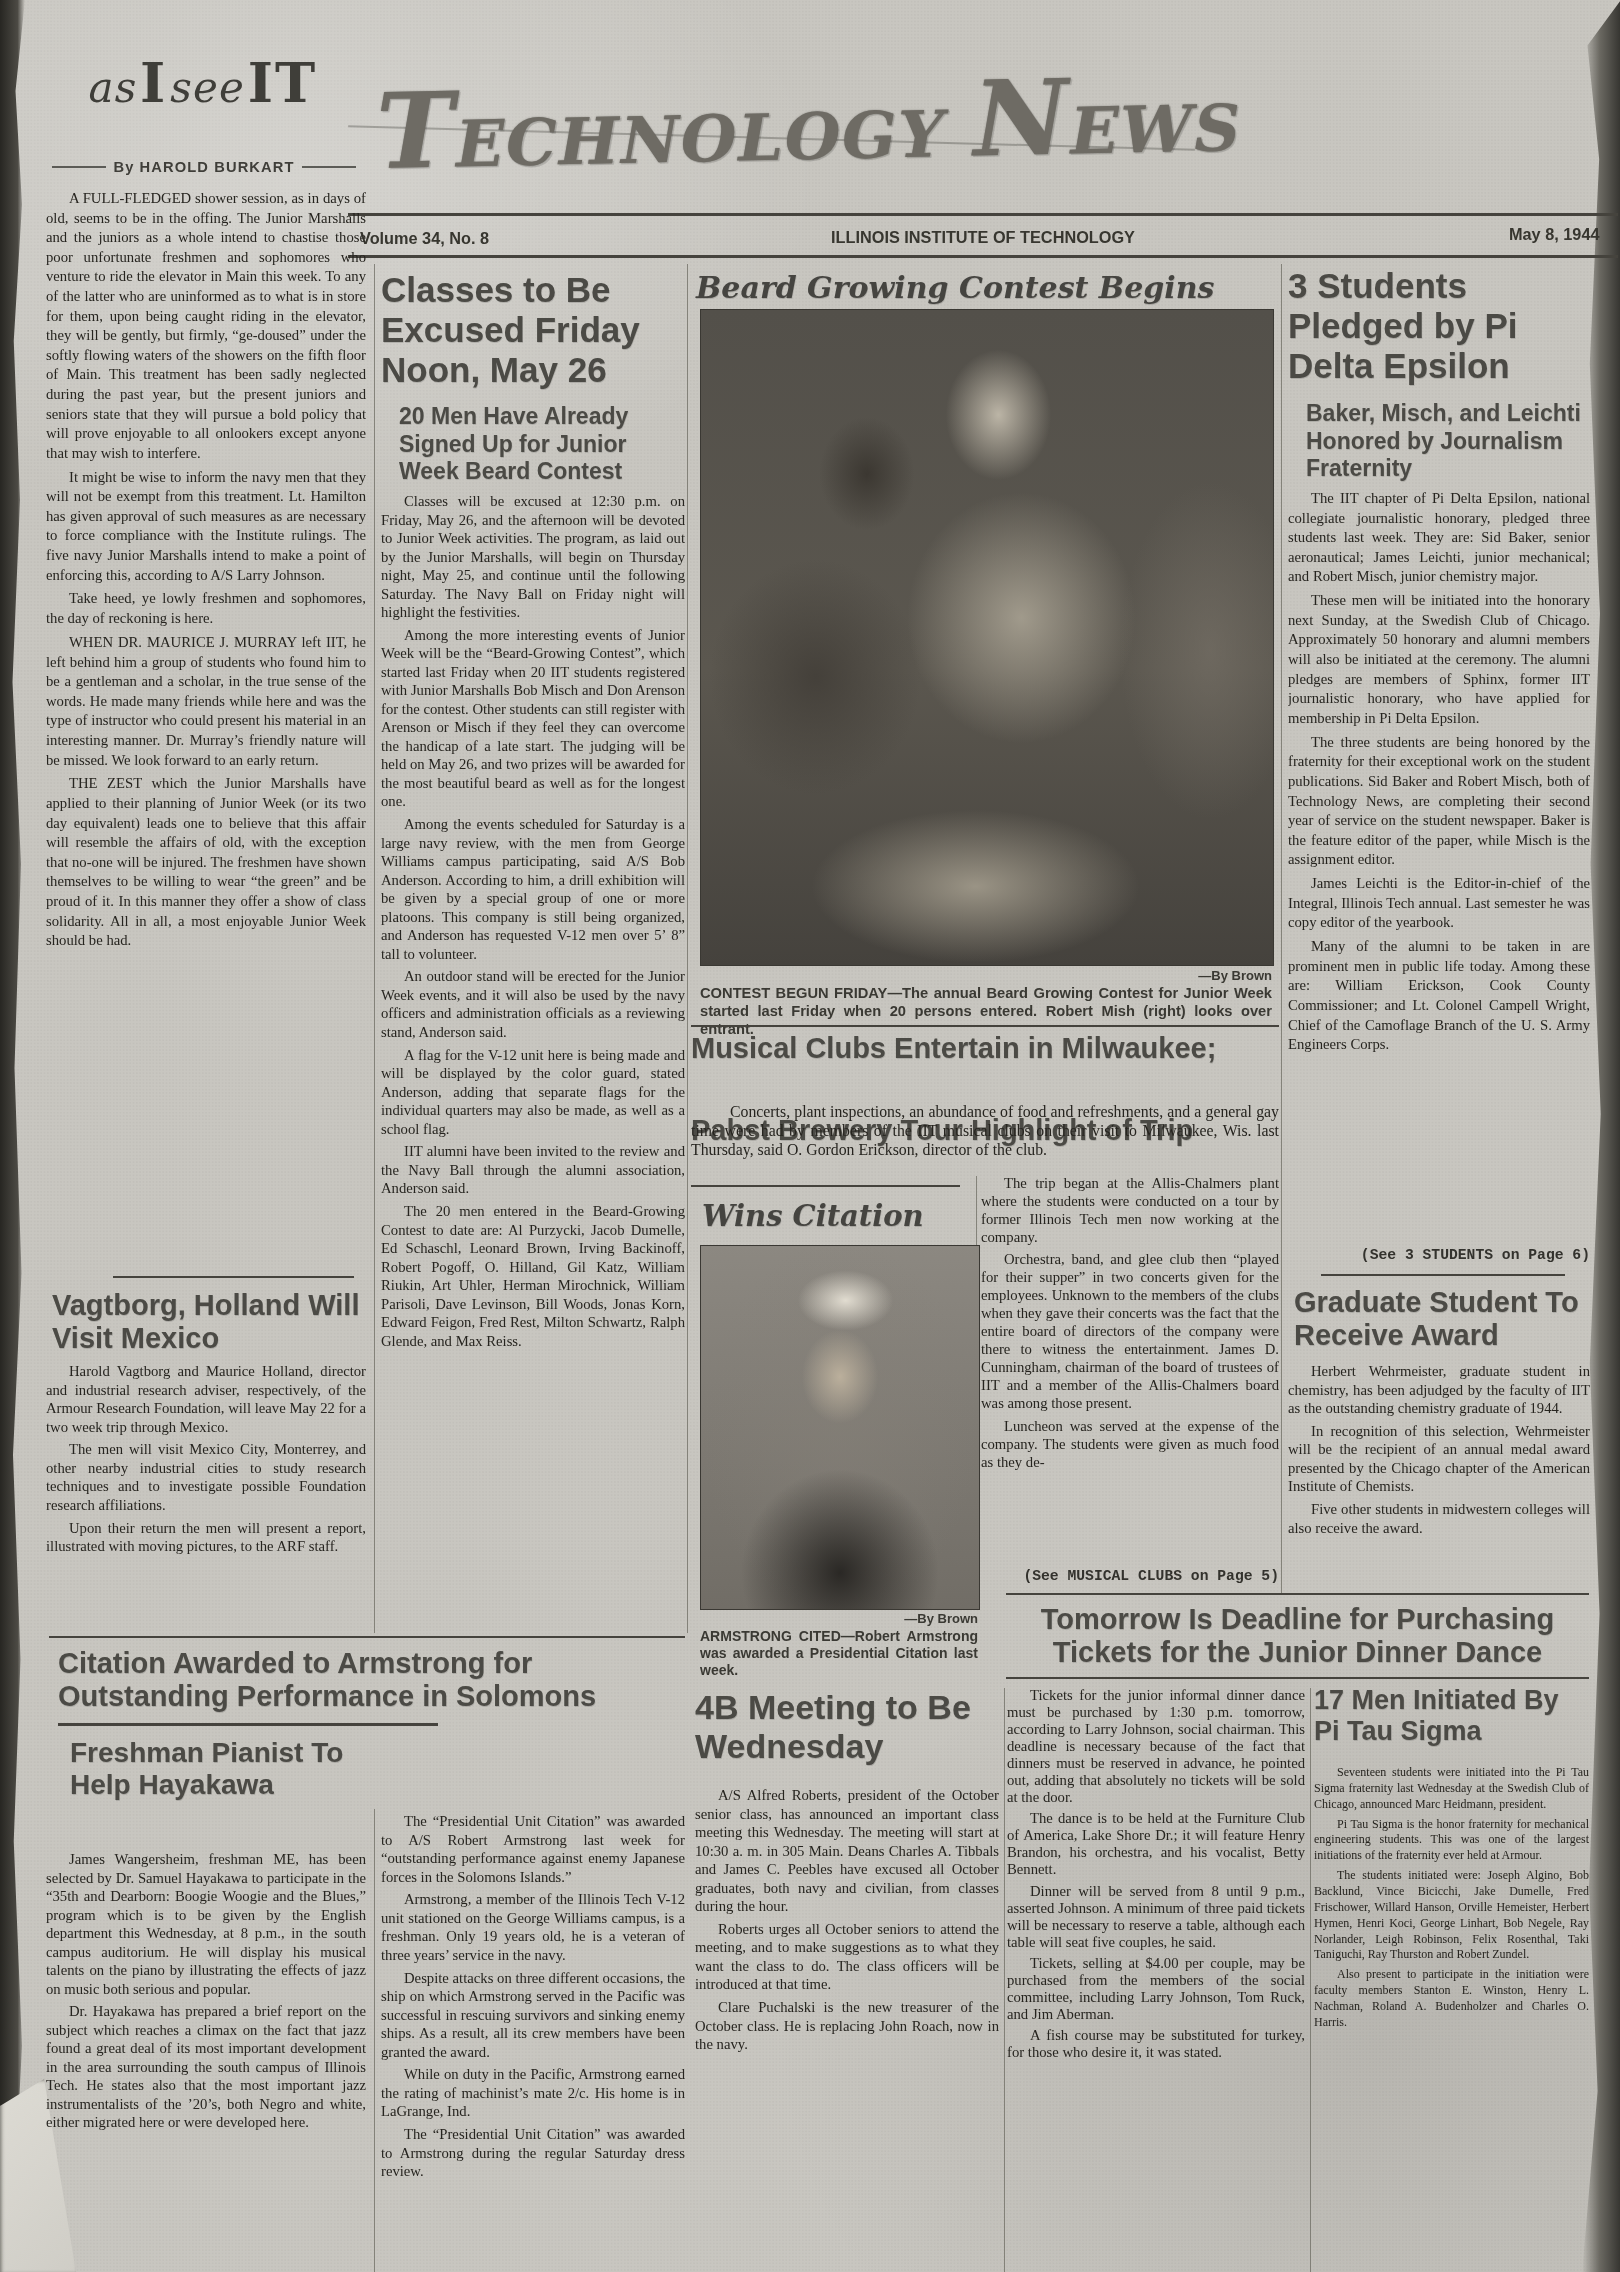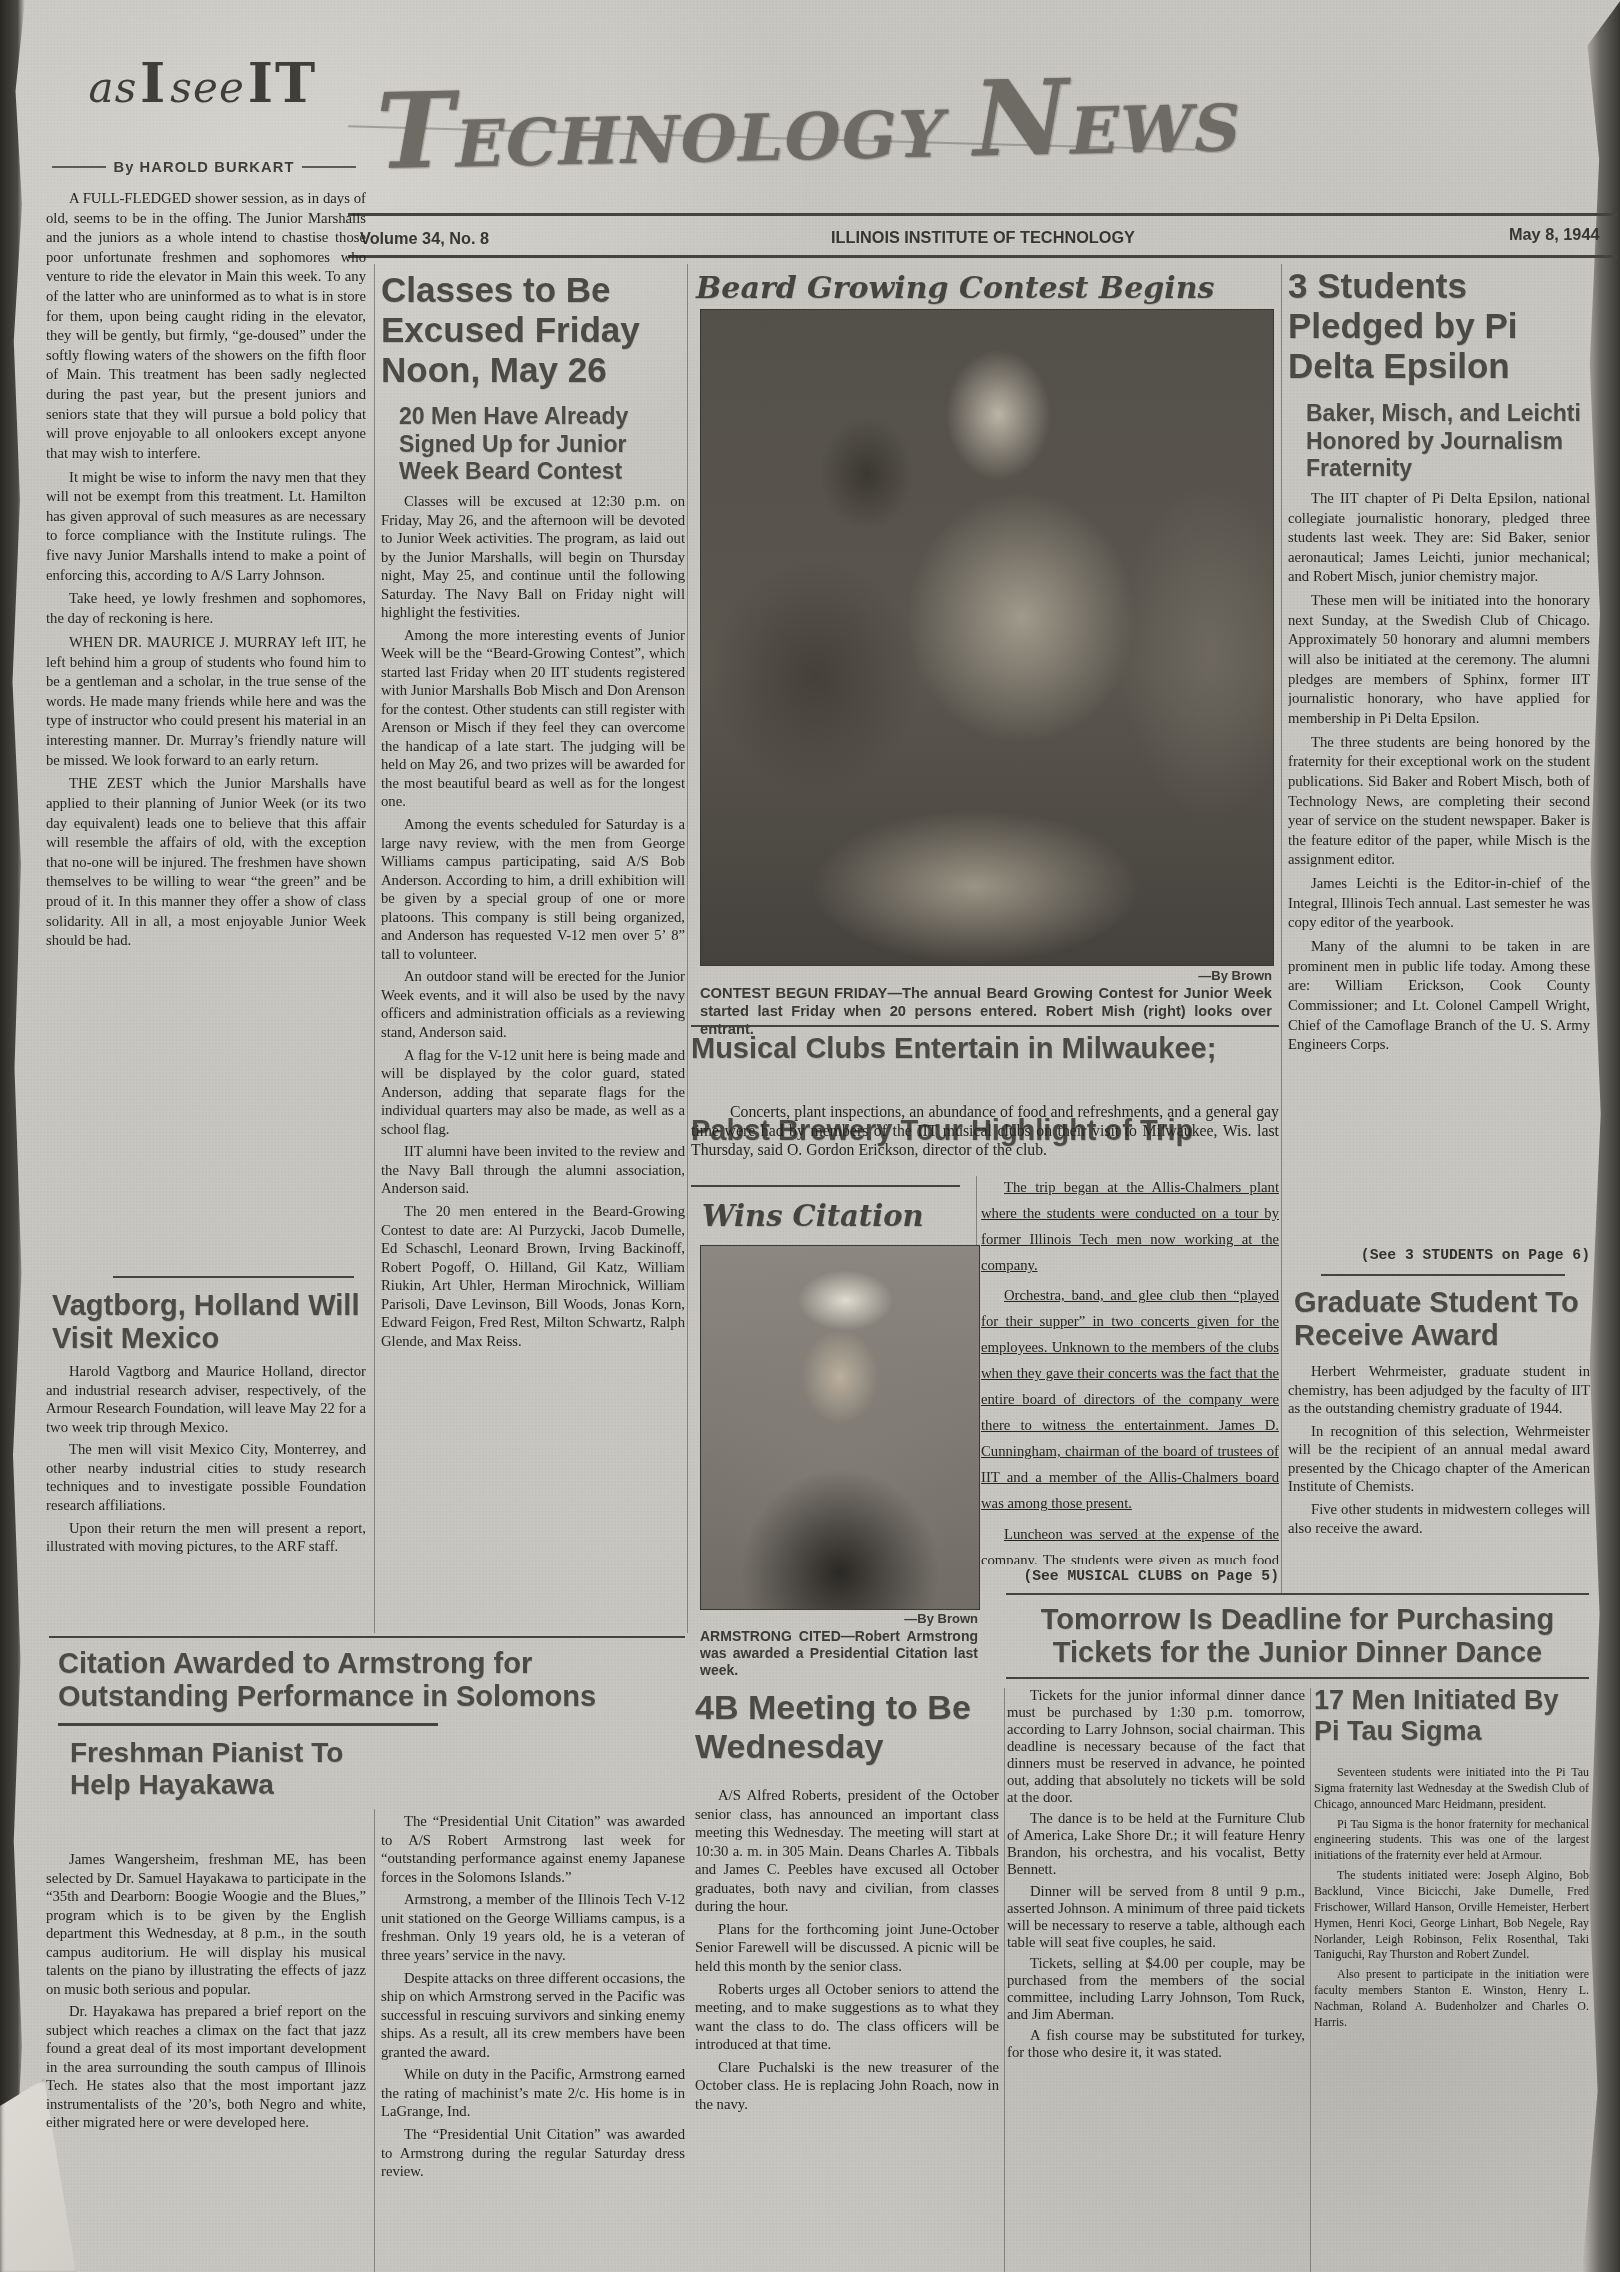--- a/index.html
+++ b/index.html
@@ -40,21 +40,21 @@
   .hl{font-family:"Liberation Sans",sans-serif;font-weight:bold;color:#4b4a45;
     text-shadow:0.5px 0.5px 0 rgba(0,0,0,.14);line-height:1.14;}
   .hl-64{font-size:35px;} .hl-62{font-size:34px;} .hl-54{font-size:29px;} .hl-52{font-size:28px;} .hl-50{font-size:27px;}
   .sub{font-family:"Liberation Sans",sans-serif;font-weight:bold;color:#4b4a45;font-size:23px;line-height:1.2;
     text-shadow:0.5px 0.5px 0 rgba(0,0,0,.12);}
   .ital-hl{font-family:"DejaVu Serif",serif;font-style:italic;font-weight:bold;color:#454440;
     text-shadow:0.5px 0.5px 0 rgba(0,0,0,.15);}
   
   .body{font-size:14.7px;line-height:18.5px;text-align:justify;overflow:hidden;}
   .body p{margin:0 0 4.3px 0;text-indent:23px;}
-  .lh36{line-height:19.6px;} .lh33{line-height:26px;text-decoration:underline;} .lh31{line-height:17px;} .lh29{line-height:15.8px;font-size:12px;}
+  .lh36{line-height:19.6px;} .lh33{line-height:18px;} .lh31{line-height:17px;} .lh29{line-height:15.8px;font-size:12px;}
   .lead{font-size:15.8px;line-height:19px;text-align:justify;text-indent:39px;}
   .jump{font-family:Liberation Mono, monospace;font-weight:bold;font-size:14.7px;color:#33322d;text-align:right;}
   .credit{font-family:"Liberation Sans",sans-serif;font-weight:bold;font-size:13px;color:#3a3933;text-align:right;}
   .caption{font-family:"Liberation Sans",sans-serif;font-weight:bold;font-size:14.7px;line-height:18px;color:#3a3933;text-align:justify;}
   .caption-sm{font-size:14px;line-height:17px;}
   
   .photo1{border:1.1px solid #3a3833;
     background:
      radial-gradient(ellipse 81px 100px at 52% 16%, rgba(193,186,171,.95), rgba(193,186,171,0) 65%),
      radial-gradient(ellipse 68px 81px at 29% 25%, rgba(58,54,48,.95), rgba(58,54,48,0) 70%),
@@ -192,21 +192,20 @@
       <p>The “Presidential Unit Citation” was awarded to A/S Robert Armstrong last week for “outstanding performance against enemy Japanese forces in the Solomons Islands.”</p>
       <p>Armstrong, a member of the Illinois Tech V-12 unit stationed on the George Williams campus, is a freshman. Only 19 years old, he is a veteran of three years’ service in the navy.</p>
       <p>Despite attacks on three different occasions, the ship on which Armstrong served in the Pacific was successful in rescuing survivors and sinking enemy ships. As a result, all its crew members have been granted the award.</p>
       <p>While on duty in the Pacific, Armstrong earned the rating of machinist’s mate 2/c. His home is in LaGrange, Ind.</p>
       <p>The “Presidential Unit Citation” was awarded to Armstrong during the regular Saturday dress review.</p>
     </div>
 
   <div class="abs hl hl-62" style="left:695px;top:1688px;width:304px;">4B Meeting to Be Wednesday</div>
   <div class="abs body" style="left:695px;top:1786px;width:304px;height:486px;">
       <p>A/S Alfred Roberts, president of the October senior class, has announced an important class meeting this Wednesday. The meeting will start at 10:30 a. m. in 305 Main. Deans Charles A. Tibbals and James C. Peebles have excused all October graduates, both navy and civilian, from classes during the hour.</p>
-      <p>Plans for the forthcoming joint June-October Senior Farewell will be discussed. A picnic will be held this month by the senior class.</p>
       <p>Roberts urges all October seniors to attend the meeting, and to make suggestions as to what they want the class to do. The class officers will be introduced at that time.</p>
       <p>Clare Puchalski is the new treasurer of the October class. He is replacing John Roach, now in the navy.</p>
     </div>
 
   <div class="abs rule" style="left:1006px;top:1593px;width:583px;height:2.2px;"></div>
   <div class="abs hl hl-54" style="left:1006px;top:1603px;width:583px;text-align:center;">Tomorrow Is Deadline for Purchasing Tickets for the Junior Dinner Dance</div>
   <div class="abs rule" style="left:1006px;top:1677px;width:583px;height:2.2px;"></div>
   <div class="abs body lh31" style="left:1007px;top:1687px;width:298px;height:584px;">
       <p>Tickets for the junior informal dinner dance must be purchased by 1:30 p.m. tomorrow, according to Larry Johnson, social chairman. This deadline is necessary because of the fact that dinners must be reserved in advance, he pointed out, adding that absolutely no tickets will be sold at the door.</p>
       <p>The dance is to be held at the Furniture Club of America, Lake Shore Dr.; it will feature Henry Brandon, his orchestra, and his vocalist, Betty Bennett.</p>

